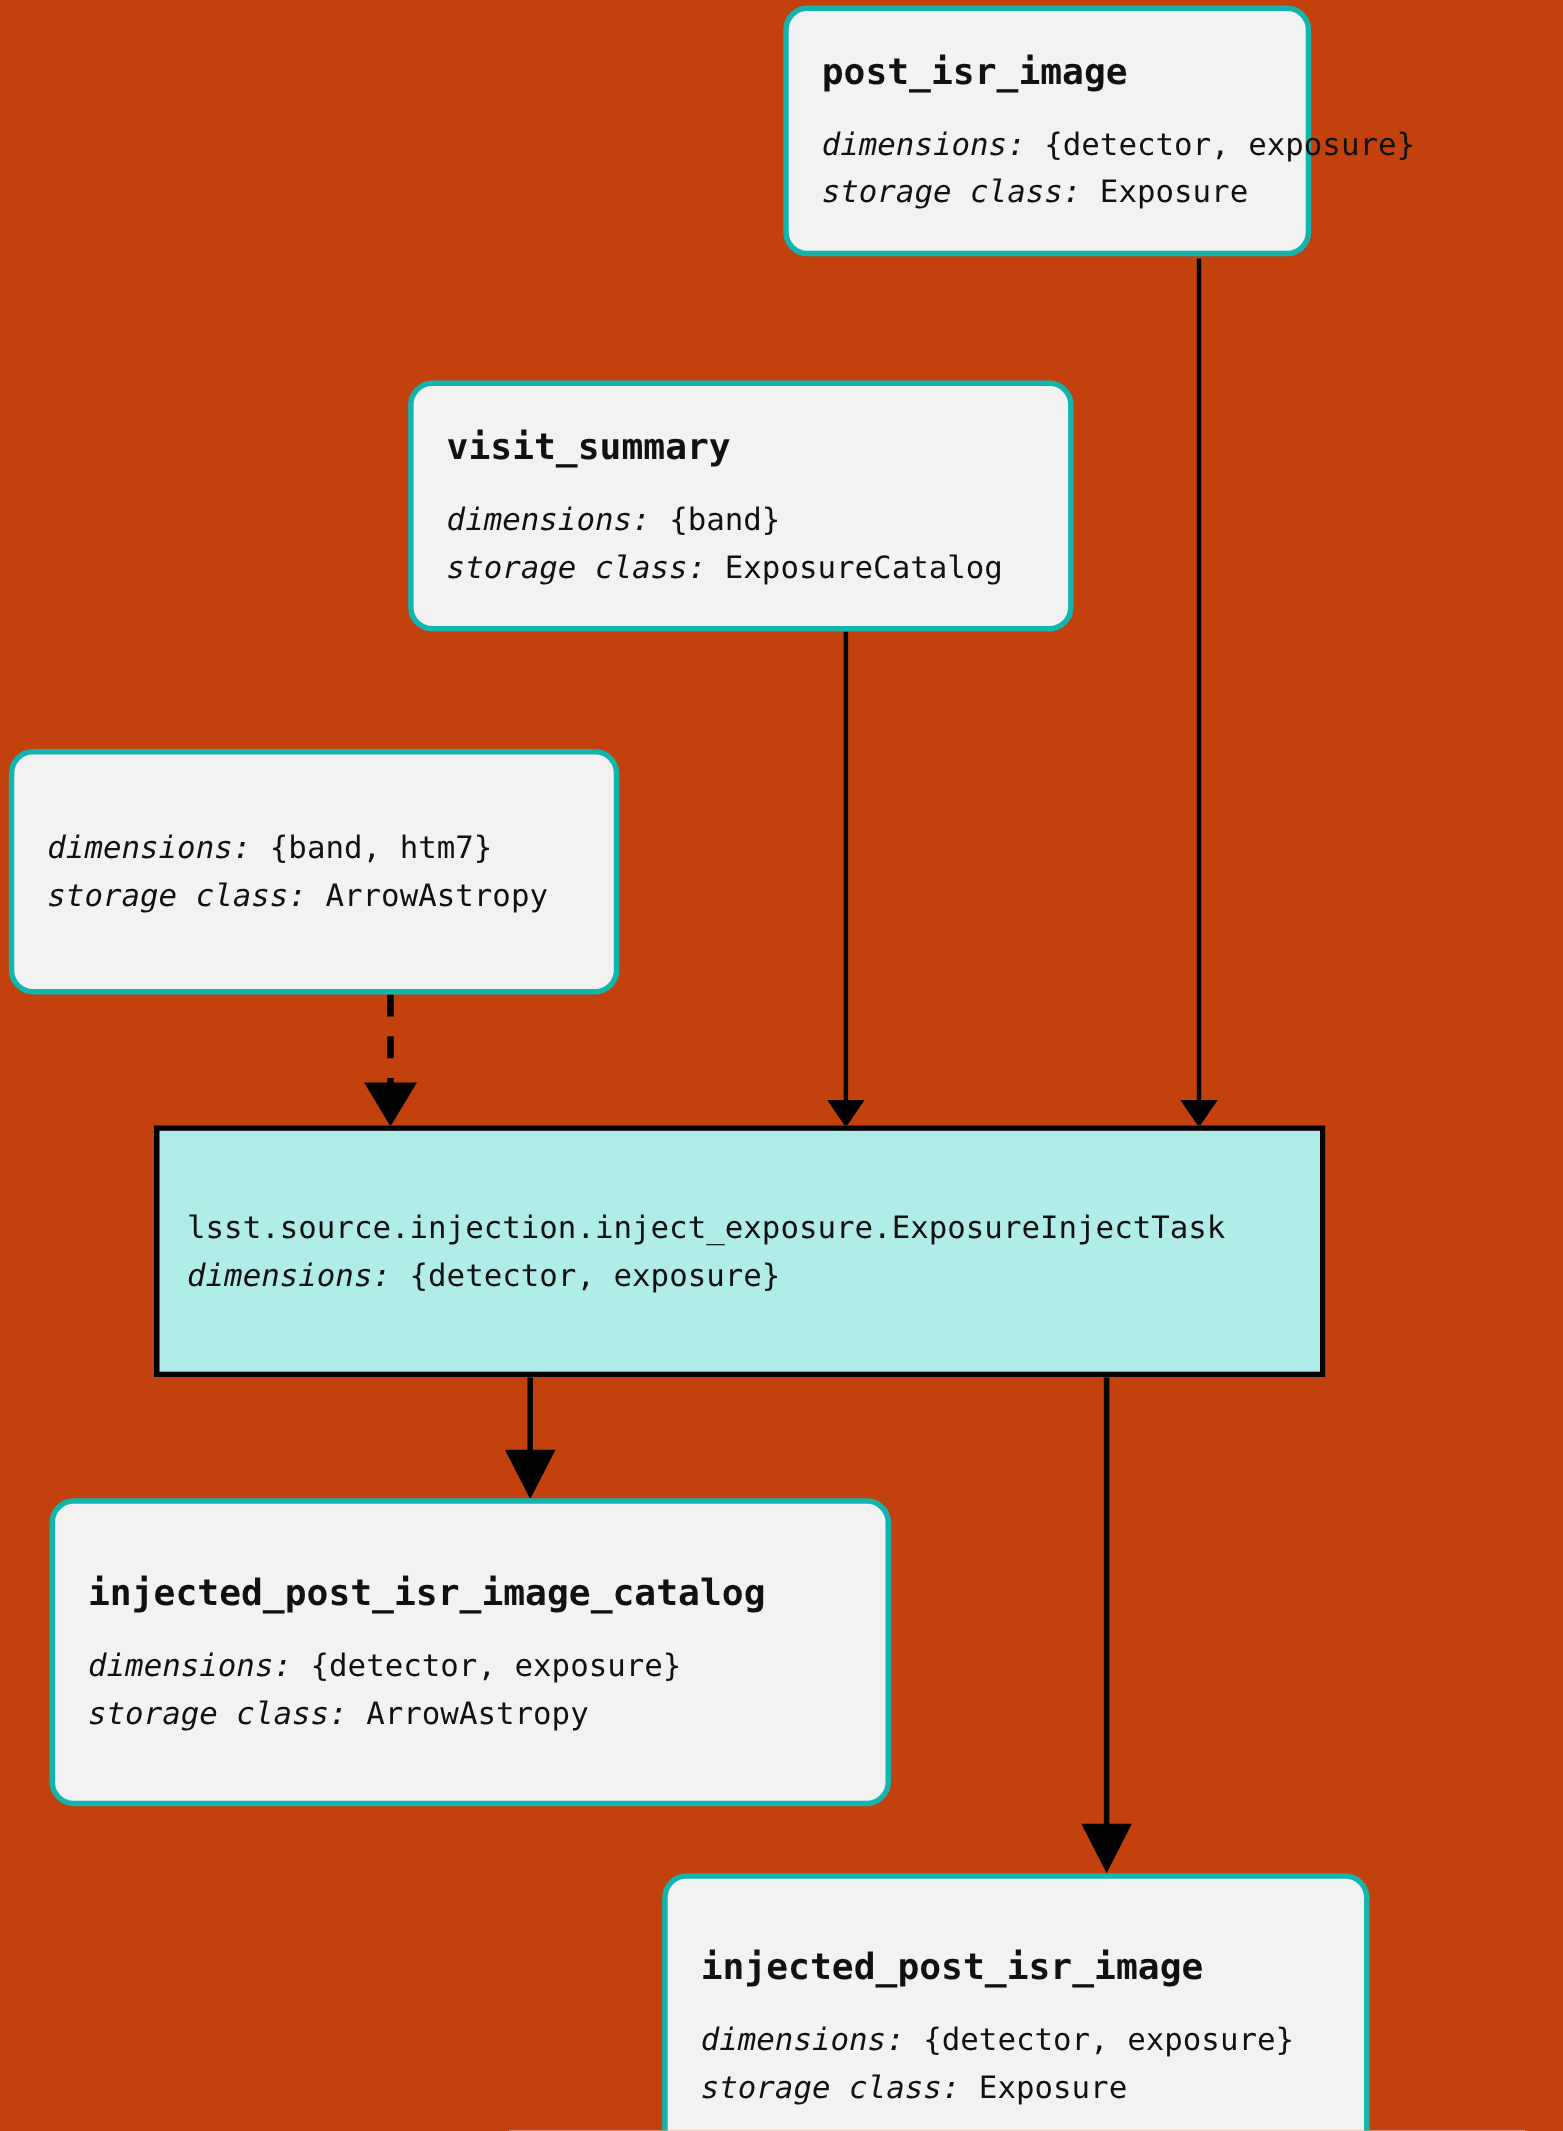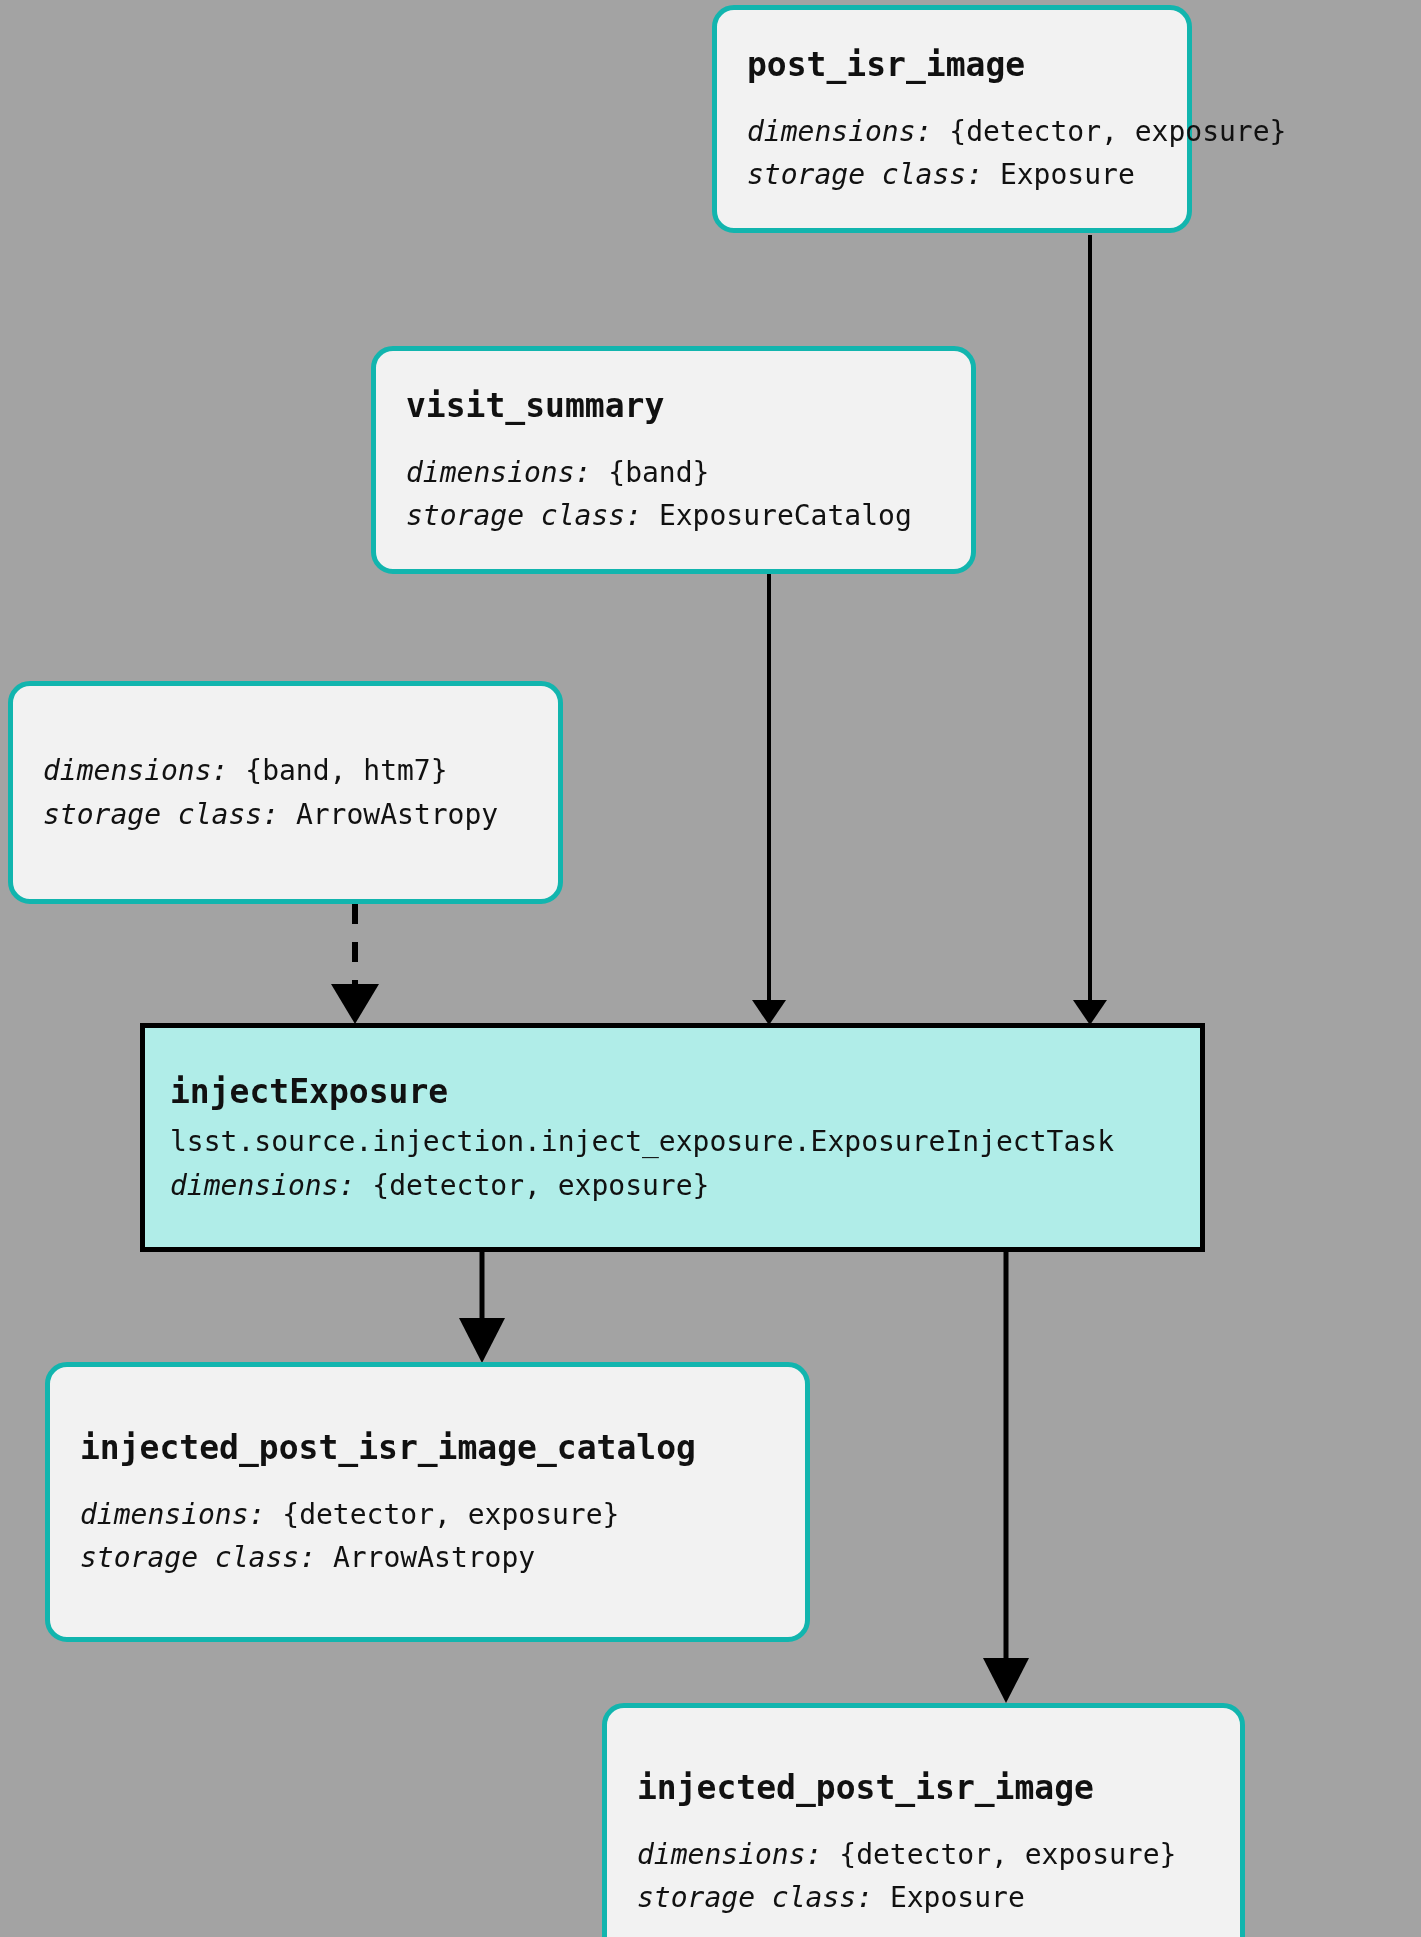--- a/index.html
+++ b/index.html
@@ -4,21 +4,21 @@
 <style>
   html, body {
     margin: 0;
     padding: 0;
     background: #ffffff;
   }
   #canvas {
     position: relative;
     width: 1421px;
     height: 1937px;
-    background: #a3a3a3;
+    background: #c2410c;
     font-family: "DejaVu Sans Mono", "Liberation Mono", monospace;
     overflow: hidden;
   }
   svg.edges {
     position: absolute;
     left: 0;
     top: 0;
     width: 1421px;
     height: 1937px;
     pointer-events: none;
@@ -147,21 +147,20 @@
       <span class="lbl">dimensions: </span>
       <span class="val">{band, htm7}</span>
     </div>
     <div class="node-row">
       <span class="lbl">storage class: </span>
       <span class="val">ArrowAstropy</span>
     </div>
   </div>
 
   <div class="node task pad" style="left:140px; top:1023px; width:1065px; height:229px; padding-left:25px;">
-    <div class="node-title">injectExposure</div>
     <div class="node-class">lsst.source.injection.inject_exposure.ExposureInjectTask</div>
     <div class="node-row">
       <span class="lbl">dimensions: </span>
       <span class="val">{detector, exposure}</span>
     </div>
   </div>
 
   <div class="node dataset pad" style="left:45px; top:1362px; width:765px; height:280px;">
     <div class="node-title">injected_post_isr_image_catalog</div>
     <div class="node-row">

